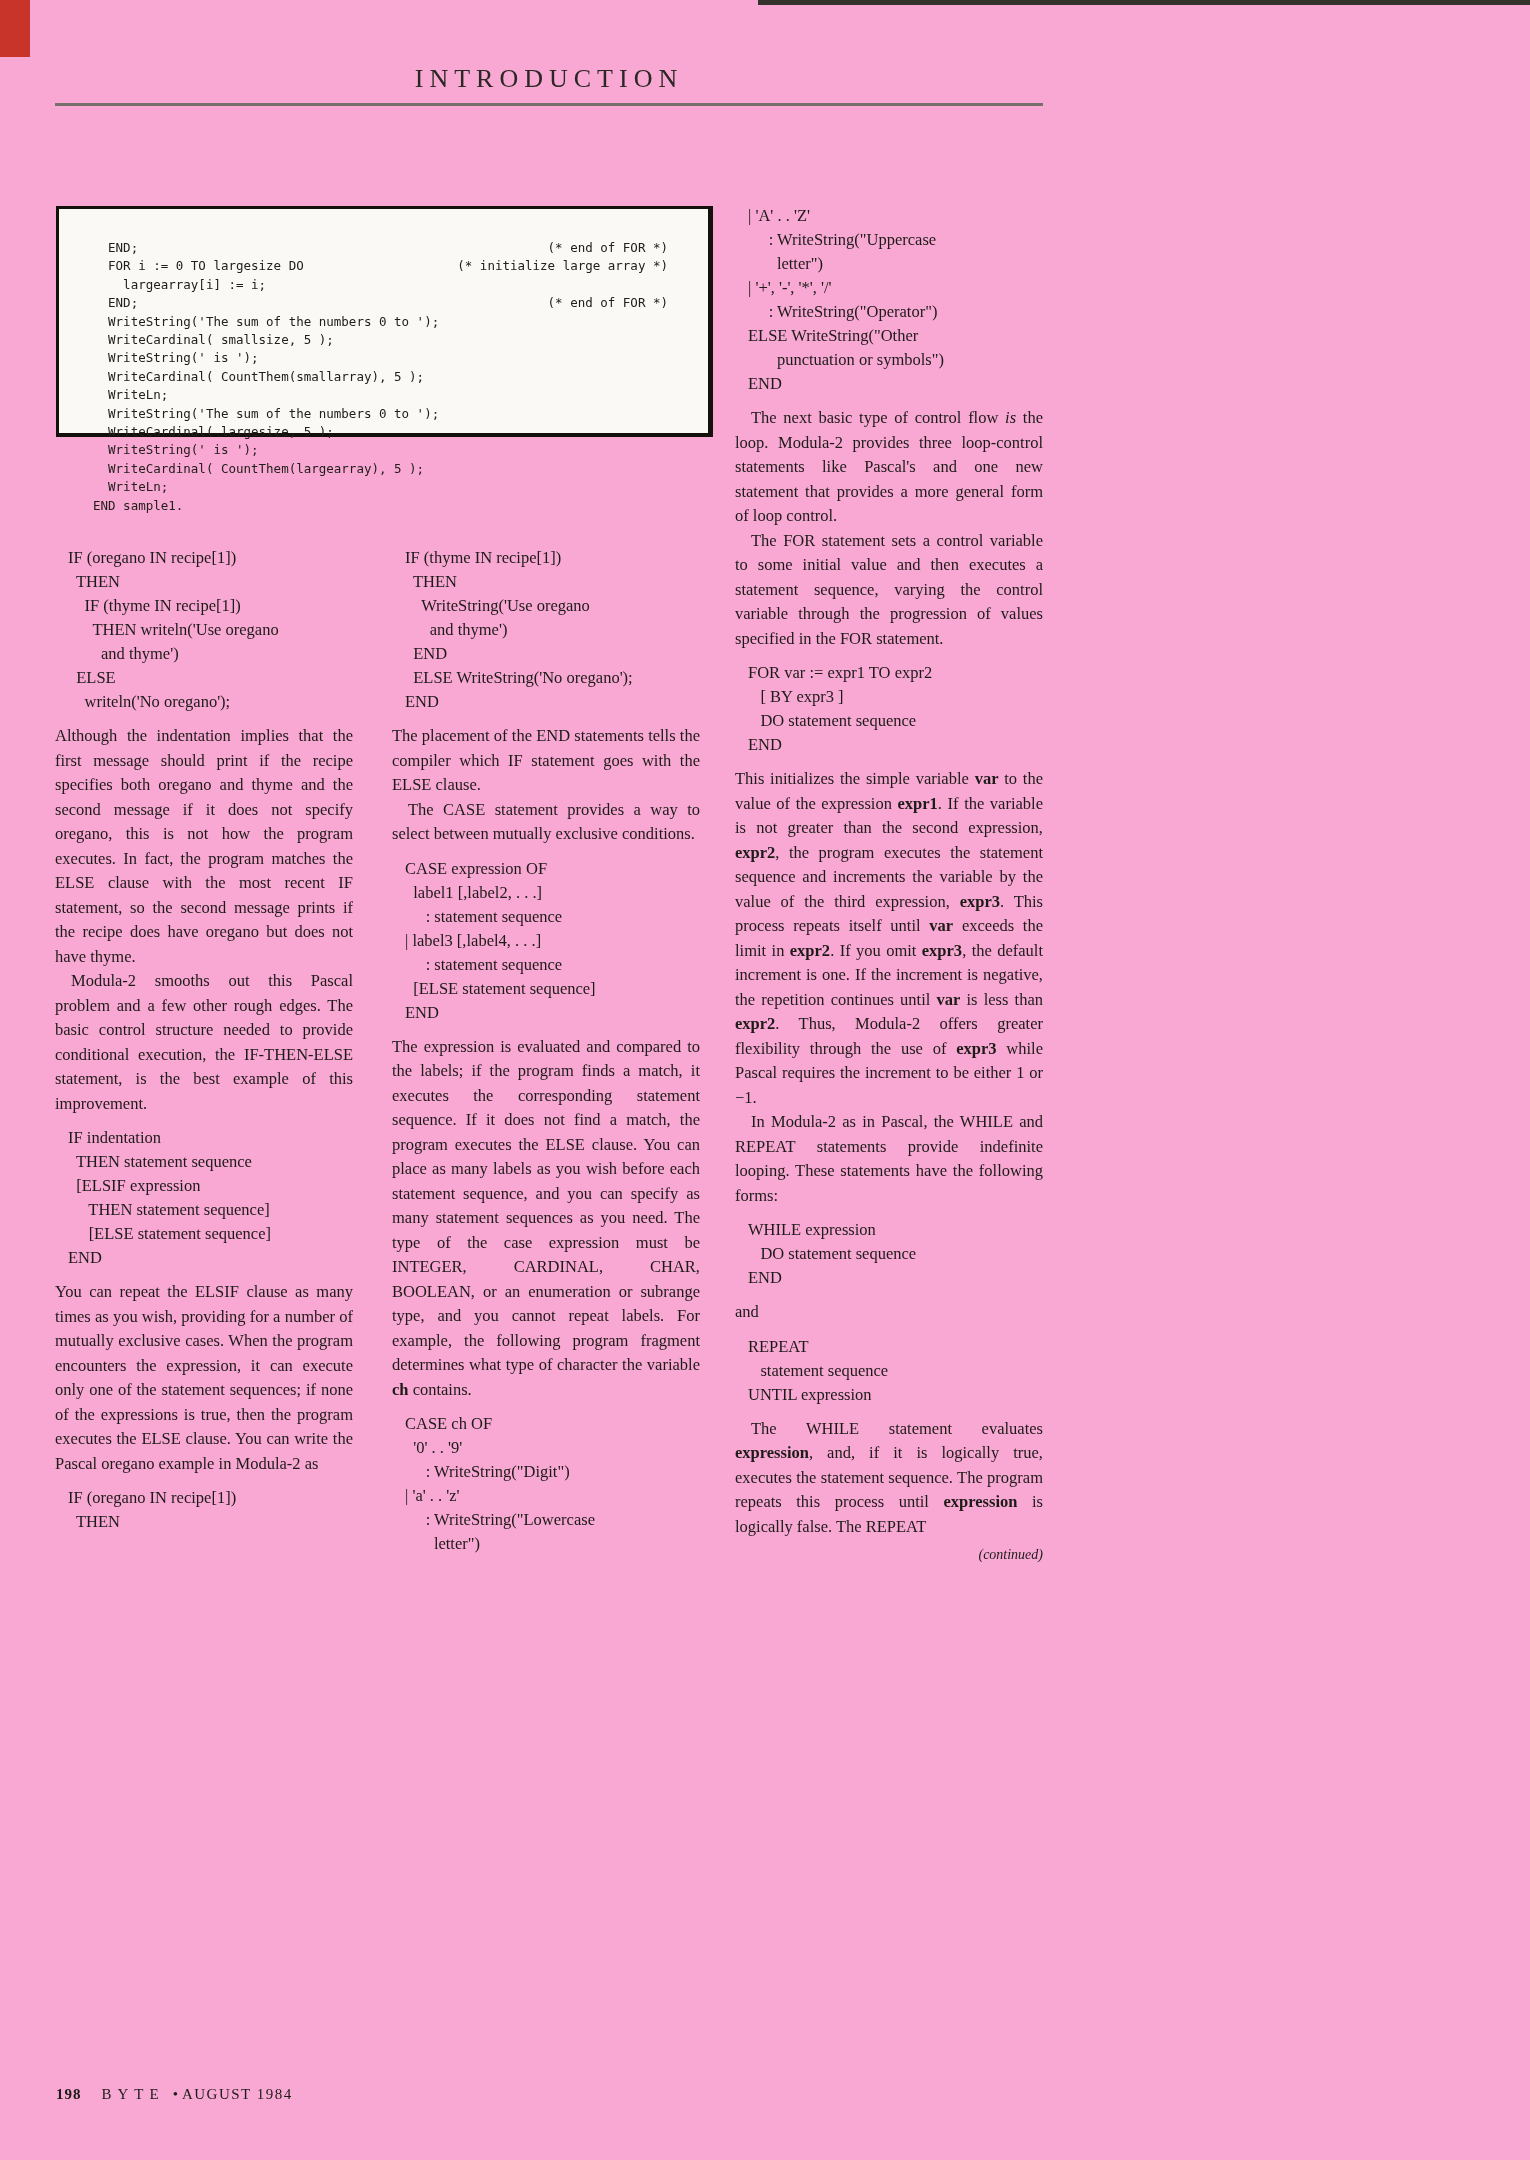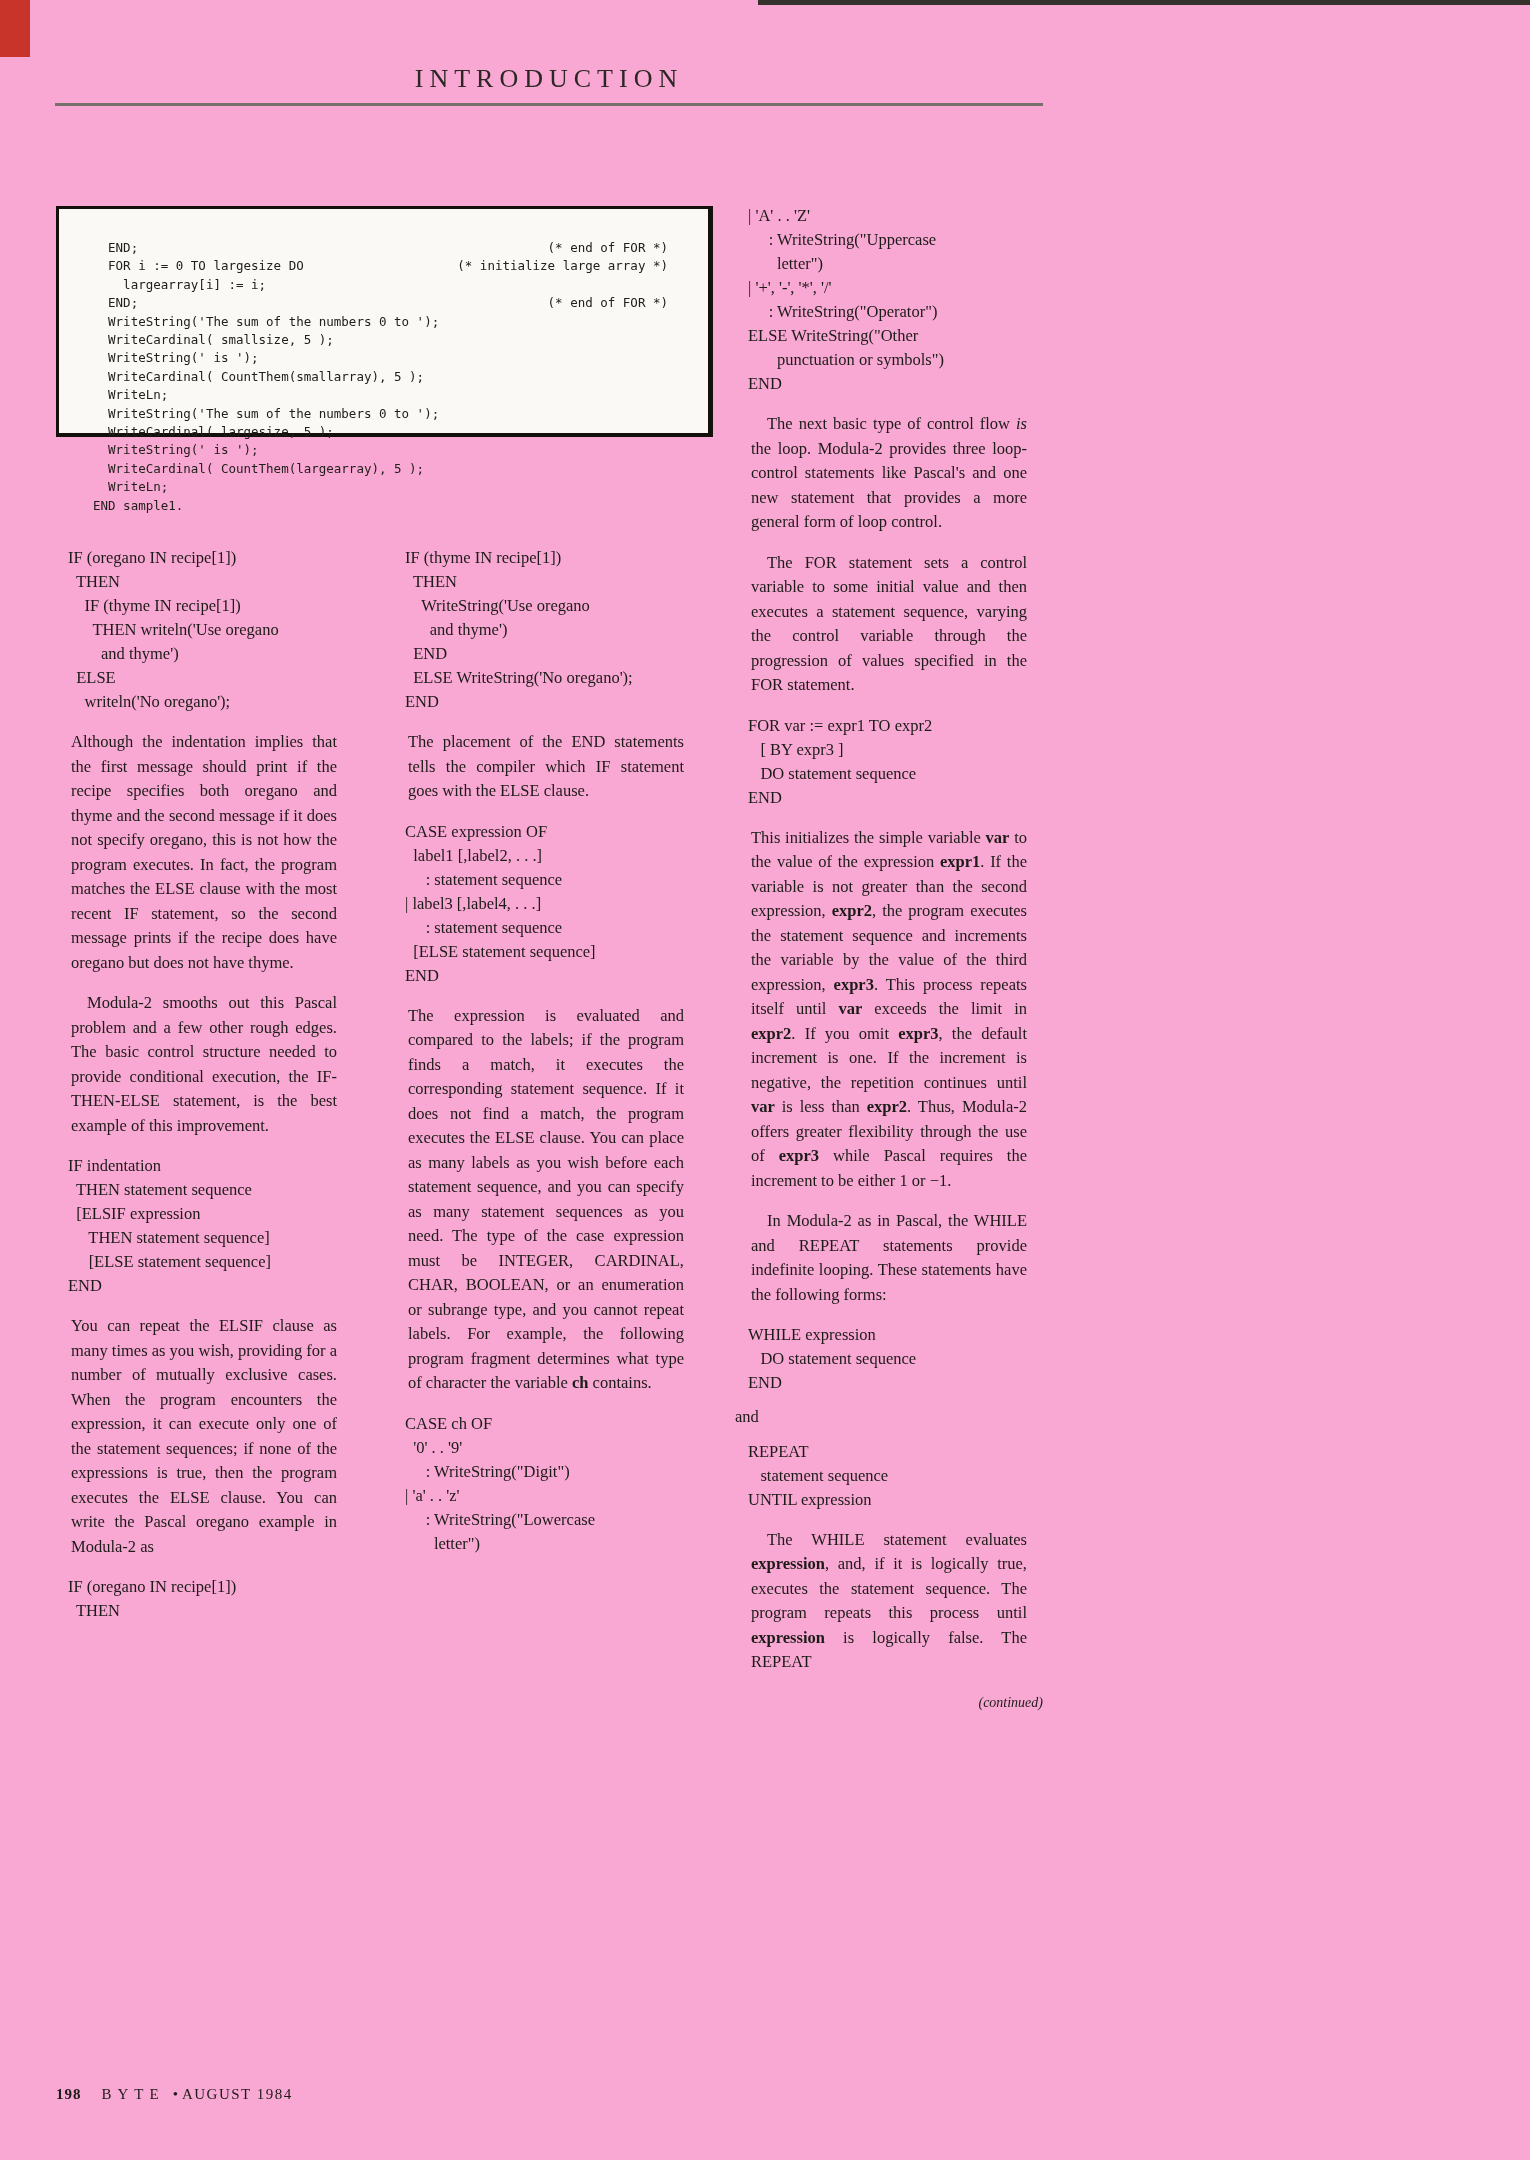--- a/index.html
+++ b/index.html
@@ -14,21 +14,21 @@
 
   .listing{position:absolute;left:56px;top:206px;width:657px;height:231px;border:3px solid #14110d;border-right-width:5px;border-bottom-width:4px;background:#fbf9f5;display:flex;justify-content:space-between;padding:30px 40px 0 34px;box-sizing:border-box;font-family:"DejaVu Sans Mono",monospace;font-size:12.5px;line-height:18.4px;color:#23201c;}
   .listing .ln{white-space:pre;}
   .listing-comments{text-align:right;}
 
   .col{position:absolute;font-size:16.5px;line-height:24.5px;text-align:justify;}
   .col-left{left:55px;top:546px;width:298px;}
   .col-mid{left:392px;top:546px;width:308px;}
   .col-right{left:735px;top:204px;width:308px;}
 
-  .para{margin:16px;}
+  .para{margin:0;}
   .para.indent{text-indent:16px;}
   .code{margin:10px 0 10px 13px;text-align:left;line-height:24px;}
   .code .ln{white-space:pre;}
   .col .code:first-child{margin-top:0;}
   span.b{font-weight:bold;}
   span.i{font-style:italic;}
   .joiner{margin:2px 0;text-align:left;}
   .continued{margin-top:4px;text-align:right;font-style:italic;font-size:14px;}
 
   .footer{position:absolute;left:56px;top:2086px;font-size:15px;color:#1d1b18;}
@@ -116,20 +116,21 @@
     <div class="code">
         <div class="ln">IF (thyme IN recipe[1])</div>
         <div class="ln">  THEN</div>
         <div class="ln">    WriteString('Use oregano</div>
         <div class="ln">      and thyme')</div>
         <div class="ln">  END</div>
         <div class="ln">  ELSE WriteString('No oregano');</div>
         <div class="ln">END</div>
       </div>
     <div class="para"><span>The placement of the END statements tells the compiler which IF statement goes with the ELSE clause.</span></div>
+    <div class="para indent"><span>The CASE statement provides a way to select between mutually exclusive conditions.</span></div>
     <div class="code">
         <div class="ln">CASE expression OF</div>
         <div class="ln">  label1 [,label2, . . .]</div>
         <div class="ln">     : statement sequence</div>
         <div class="ln">| label3 [,label4, . . .]</div>
         <div class="ln">     : statement sequence</div>
         <div class="ln">  [ELSE statement sequence]</div>
         <div class="ln">END</div>
       </div>
     <div class="para"><span>The expression is evaluated and compared to the labels; if the program finds a match, it executes the corresponding statement sequence. If it does not find a match, the program executes the ELSE clause. You can place as many labels as you wish before each statement sequence, and you can specify as many statement sequences as you need. The type of the case expression must be INTEGER, CARDINAL, CHAR, BOOLEAN, or an enumeration or subrange type, and you cannot repeat labels. For example, the following program fragment determines what type of character the variable </span><span class="b">ch</span><span> contains.</span></div>

